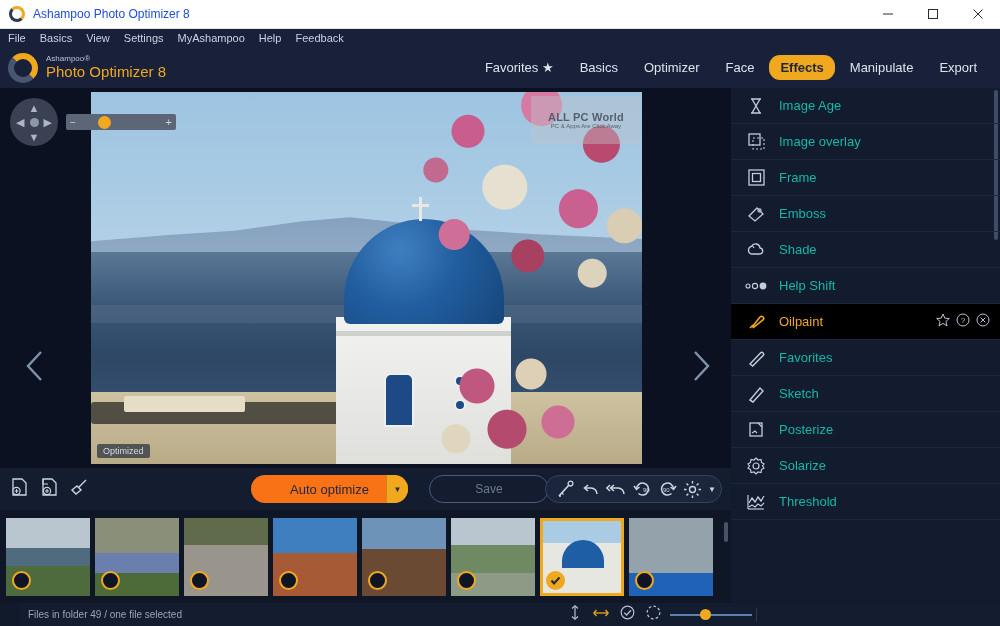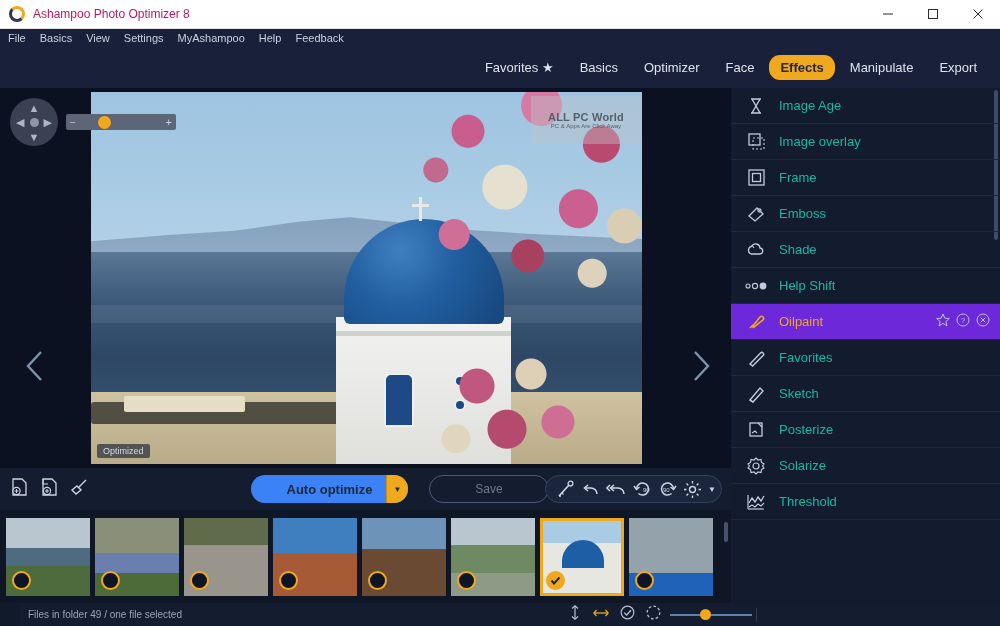--- a/index.html
+++ b/index.html
@@ -14,21 +14,21 @@
   .titlebar {
     position: absolute; left:0; top:0; width:1000px; height:29px;
     background:#ffffff; display:flex; align-items:center;
     border-bottom:1px solid #e3e3e3;
   }
   .titlebar .appicon { width:16px; height:16px; margin-left:9px; margin-right:8px; position:relative; }
   .titlebar .appicon .ring {
     position:absolute; inset:0; border-radius:50%;
     border:3px solid #f0a81e; border-left-color:#2b3a52; border-bottom-color:#2b3a52;
   }
-  .titlebar .ttl { font-size:12px; color:#be185d; }
+  .titlebar .ttl { font-size:12px; color:#1d4ed8; }
   .wbtns { margin-left:auto; display:flex; height:29px; }
   .wbtn { width:45px; height:29px; display:flex; align-items:center; justify-content:center; }
   .wbtn svg { display:block; }
 
   
   .menubar {
     position:absolute; left:0; top:29px; width:1000px; height:18px;
     background:#18203a; display:flex; align-items:center; padding-left:8px; gap:14px;
   }
   .menubar span { font-size:11px; color:#c9d2e0; }
@@ -166,21 +166,21 @@
   
   .sidebar {
     position:absolute; left:731px; top:88px; width:269px; height:538px;
     background:#131b2e; overflow:hidden;
   }
   .effrow {
     height:36px; display:flex; align-items:center; padding-left:14px; gap:12px;
     border-bottom:1px solid #1d273d; position:relative;
   }
   .effrow .lbl { font-size:13px; color:#14b8a6; }
-  .effrow.selected { background:#6d28d9; }
+  .effrow.selected { background:#000000; }
   .effrow.selected .lbl { color:#f0a81e; }
   .effrow .ico { width:22px; height:22px; display:flex; align-items:center; justify-content:center; color:#c3ccdb; }
   .effrow.selected .ico { color:#f0a81e; }
   .rowacts { position:absolute; right:10px; display:flex; gap:6px; align-items:center; color:#b9c3d3; }
 
   .effpanel { background:#16203a; padding:14px 12px 14px 14px; border-bottom:1px solid #1d273d; }
   .prow { display:flex; align-items:center; gap:10px; }
   .prow .plbl { font-size:12px; color:#ccd4e1; width:62px; }
   .ptrack { position:relative; flex:1; height:2px; background:#5b81ad; }
   .ptrack .pknob { position:absolute; top:-6px; left:62%; width:14px; height:14px; border-radius:50%; background:#f0a81e; }
@@ -197,22 +197,22 @@
 
   .sbscroll { position:absolute; right:2px; top:2px; width:4px; height:150px; background:#3d4c68; border-radius:2px; }
 
   
   .bottombar {
     position:absolute; left:0; top:468px; width:731px; height:42px; background:#141c2f;
     display:flex; align-items:center;
   }
   .lefticons { display:flex; align-items:center; gap:10px; padding-left:10px; color:#cdd5e1; }
   .autobtn {
-    position:absolute; left:251px; width:157px; height:28px; background:#3b82f6; border-radius:14px;
-    display:flex; align-items:center; justify-content:center; color:#20283c; font-size:13px; font-weight:bold;
+    position:absolute; left:251px; width:157px; height:28px; background:#f97316; border-radius:14px;
+    display:flex; align-items:center; justify-content:center; color:#20283c; font-size:13px; font-weight:normal;
   }
   .autocaret {
     position:absolute; right:0; top:0; width:22px; height:28px; border-radius:0 14px 14px 0;
     background:#f0a81e; border-left:1px solid #c98c12; display:flex; align-items:center; justify-content:center;
     font-size:8px; color:#20283c;
   }
   .savebtn {
     position:absolute; left:429px; width:120px; height:28px; border:1px solid #4a5a78; border-radius:14px;
     display:flex; align-items:center; justify-content:center; color:#6d7a91; font-size:12px;
   }
@@ -296,20 +296,29 @@
     <span>File</span>
     <span>Basics</span>
     <span>View</span>
     <span>Settings</span>
     <span>MyAshampoo</span>
     <span>Help</span>
     <span>Feedback</span>
   </div>
 
   <div class="header">
+    <div class="logo">
+      <div class="mark">
+          <div class="ring"></div>
+        </div>
+      <div class="txts">
+        <div class="l1">Ashampoo®</div>
+        <div class="l2">Photo Optimizer 8</div>
+      </div>
+    </div>
     <div class="navtabs">
       <div class="navtab">Favorites ★</div>
       <div class="navtab">Basics</div>
       <div class="navtab">Optimizer</div>
       <div class="navtab">Face</div>
       <div class="navtab active">Effects</div>
       <div class="navtab">Manipulate</div>
       <div class="navtab">Export</div>
     </div>
   </div>

